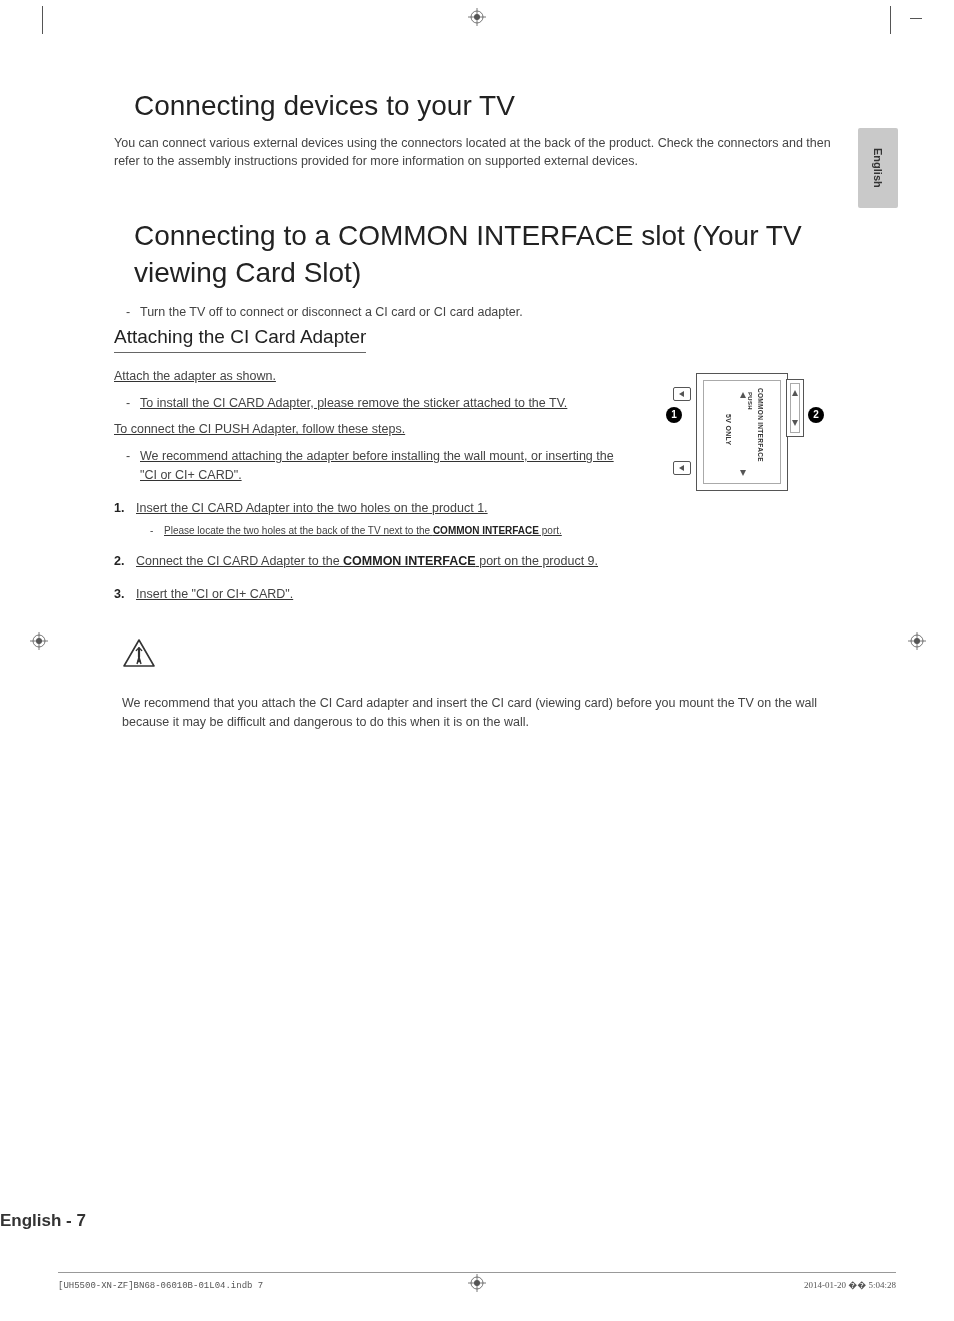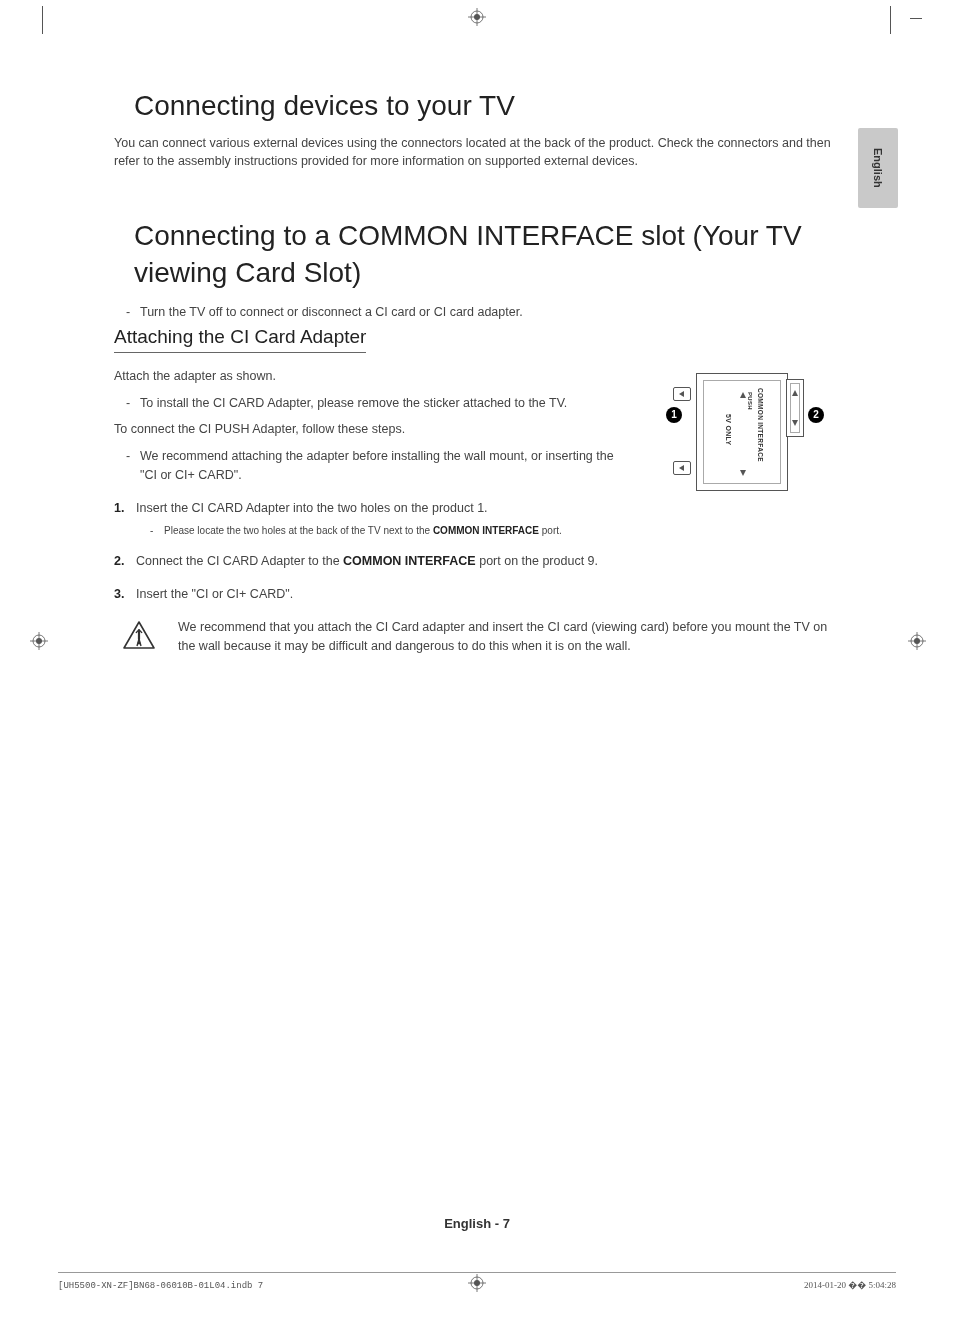--- a/index.html
+++ b/index.html
@@ -47,32 +47,32 @@
   .dash-list li::before { content: "-"; position: absolute; left: 0; }
   h2 {
     font-size: 19px;
     font-weight: normal;
     color: #222;
     border-bottom: 1px solid #666;
     display: inline-block;
     padding-bottom: 4px;
     margin-bottom: 14px;
   }
-  .content-row { display: flex; gap: 24px; }
+  .content-row { display: flex; gap: 24px; text-decoration: underline; }
   .left-col { flex: 1; }
   .right-col { width: 178px; flex-shrink: 0; position: relative; }
   .p { font-size: 12.5px; color: #444; line-height: 1.5; margin-bottom: 8px; }
   ol.numlist { list-style: none; padding-left: 0; counter-reset: num; }
   ol.numlist > li { font-size: 12.5px; color: #444; line-height: 1.5; position: relative; padding-left: 22px; margin-bottom: 14px; }
   ol.numlist > li .num { position: absolute; left: 0; font-weight: bold; color: #222; }
   .sub-dash { list-style: none; padding-left: 14px; margin-top: 6px;}
   .sub-dash li { position: relative; padding-left: 14px; font-size: 10px; line-height: 1.5;}
   .sub-dash li::before { content: "-"; position: absolute; left: 0; }
   .bold { font-weight: bold; color: #222; }
-  .warn-row { display: flex; align-items: flex-start; gap: 22px; padding-left: 8px;}
+  .warn-row { display: flex; align-items: flex-start; gap: 22px; margin-top: 18px; padding-left: 8px; flex-direction: column;}
   .warn-icon { flex-shrink: 0; margin-top: 2px; }
   .warn-text { font-size: 12.5px; color: #444; line-height: 1.5; }
   .lang-tab {
     position: absolute;
     top: 128px;
     right: 56px;
     width: 40px;
     height: 80px;
     background: #c9c9c9;
     border-radius: 2px;
@@ -134,22 +134,22 @@
     background: #fff;
   }
   .side-tab::after {
     content: ""; position: absolute; left: 3px; right: 3px; top: 3px; bottom: 3px;
     border: 0.5px solid #aaa;
   }
   .footer-center {
     position: absolute;
     bottom: 90px;
     left: 0; width: 954px;
-    text-align: center;
-    font-size: 13px;
+    text-align: left;
+    font-size: 17px;
     font-weight: bold;
     color: #333;
   }
   .footer-line {
     position: absolute;
     bottom: 48px;
     left: 58px; right: 58px;
     border-top: 0.5px solid #999;
   }
   .footer-left {

